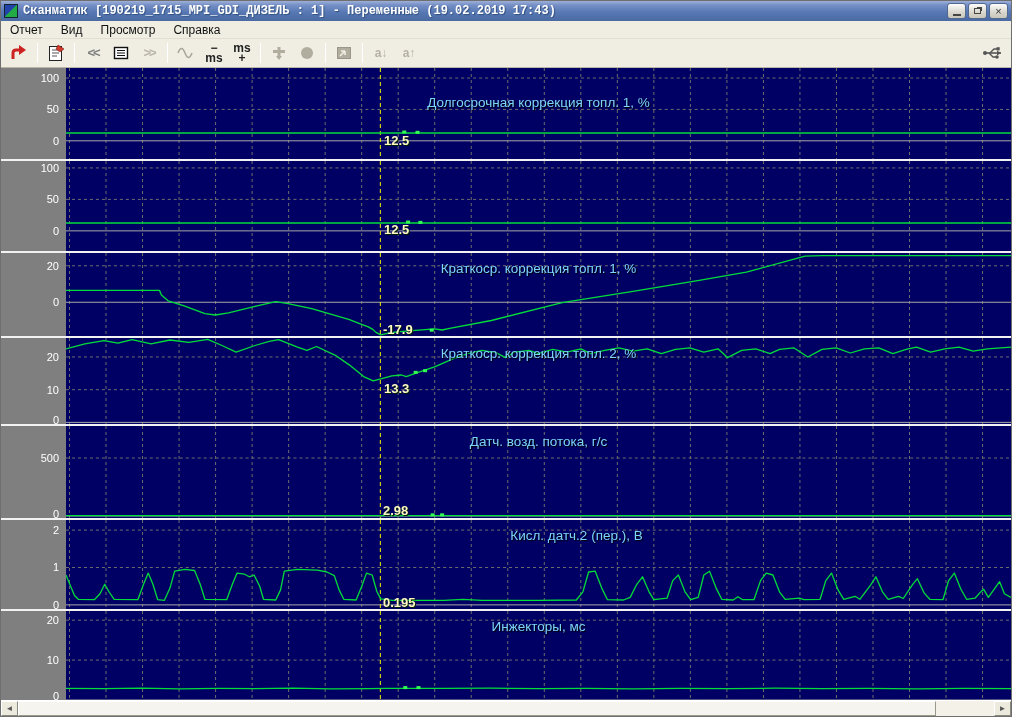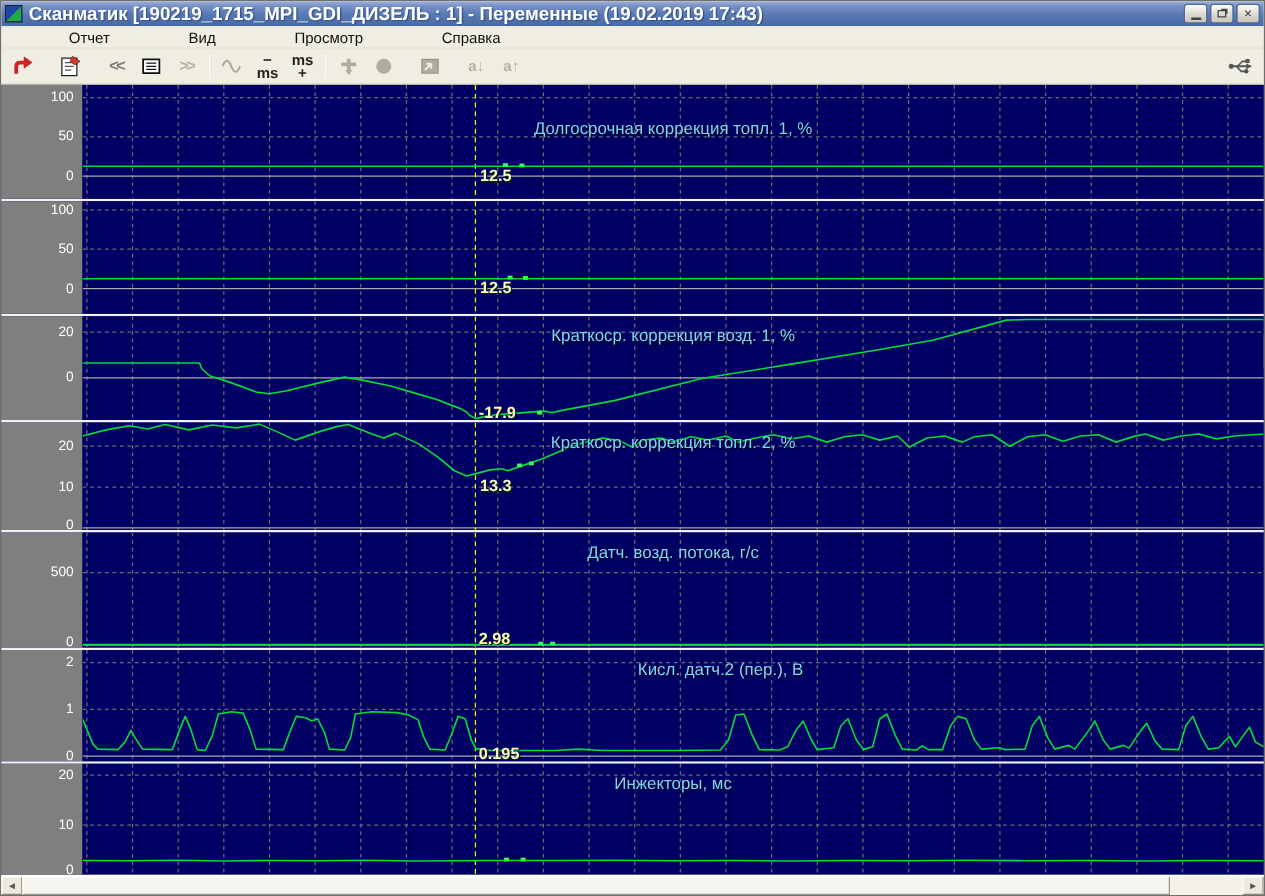--- a/index.html
+++ b/index.html
@@ -4,30 +4,30 @@
 <style>
   html,body{margin:0;padding:0;background:#d4d0c8;}
   *{box-sizing:border-box;}
   body{font-family:"Liberation Sans", sans-serif;}
   #window{width:1012px;height:717px;border:1px solid #6f6f6f;display:flex;flex-direction:column;background:#f0eee3;overflow:hidden;}
 
   
   .titlebar{height:20px;flex:0 0 20px;display:flex;align-items:center;padding:0 3px;
     background:linear-gradient(180deg,#9db0d8 0%,#7690c6 20%,#5878b5 55%,#4a6aa2 100%);}
   .appicon{width:14px;height:14px;margin-right:5px;background:linear-gradient(135deg,#2244aa 50%,#22aa44 50%);border:1px solid #123;}
-  .titletext{flex:1;color:#fff;font-size:15px;font-weight:bold;white-space:nowrap;overflow:hidden;text-shadow:1px 1px 1px #32507e;}
+  .titletext{flex:1;color:#fff;font-size:12px;font-weight:bold;white-space:nowrap;overflow:hidden;text-shadow:1px 1px 1px #32507e;font-family:Liberation Mono, monospace;}
   .winbtn{width:19px;height:16px;margin-left:2px;border:1px solid #46engt;border:1px solid #51688f;border-radius:3px;
     background:linear-gradient(180deg,#fdfdfb,#d8d6cd 60%,#c9c6ba);display:flex;align-items:center;justify-content:center;
     font-size:11px;color:#333;line-height:1;}
   .winbtn .boxicon{width:7px;height:6px;border:1px solid #444;box-shadow:2px -2px 0 -1px #444;}
   .winbtn .minicon{width:8px;height:2px;background:#444;margin-top:7px;}
 
   
   .menubar{height:18px;flex:0 0 18px;background:#f0eee3;display:flex;align-items:center;font-size:12px;color:#111;border-bottom:1px solid #e2dfd2;}
-  .menuitem{padding:17px 9px;cursor:default;margin-left:45px;}
+  .menuitem{padding:17px 9px;cursor:default;}
 
   
   .toolbar{height:29px;flex:0 0 29px;background:#f0eee3;display:flex;align-items:center;border-bottom:1px solid #b9b6a8;padding:0 4px;}
   .tbtn{min-width:26px;height:24px;display:flex;align-items:center;justify-content:center;border:1px solid transparent;margin:0 1px;}
   .tsep{width:1px;height:20px;background:#c6c3b4;margin:0 4px;border-right:1px solid #fff;}
   .tlabel{font-size:12px;font-weight:bold;color:#222;line-height:10px;text-align:center;}
   .tlabel.dis{color:#b4b1a4;}
   .chev{font-size:13px;font-weight:bold;letter-spacing:-2px;}
   .spacer{flex:1;}
 
@@ -295,21 +295,21 @@
             <line x1="808.7000000000003" y1="0" x2="808.7000000000003" y2="83" stroke="#6d6d6d" stroke-width="1" stroke-dasharray="3,3"></line>
             <line x1="845.3000000000003" y1="0" x2="845.3000000000003" y2="83" stroke="#6d6d6d" stroke-width="1" stroke-dasharray="3,3"></line>
             <line x1="881.9000000000003" y1="0" x2="881.9000000000003" y2="83" stroke="#6d6d6d" stroke-width="1" stroke-dasharray="3,3"></line>
             <line x1="918.5000000000003" y1="0" x2="918.5000000000003" y2="83" stroke="#6d6d6d" stroke-width="1" stroke-dasharray="3,3"></line>
             <line x1="0" y1="12.76923076923077" x2="947" y2="12.76923076923077" stroke="#6d6d6d" stroke-width="1" stroke-dasharray="3,3"></line>
             <line x1="0" y1="49.252747252747255" x2="947" y2="49.252747252747255" stroke="#a8a8a8" stroke-width="1"></line>
             <line x1="315" y1="0" x2="315" y2="83" stroke="#f5f500" stroke-width="1" stroke-dasharray="4,3"></line>
             <polyline points="0.0,37.4 93.8,37.4 95.6,42.0 102.3,47.8 118.4,52.9 139.2,60.6 149.6,62.0 162.9,59.8 189.4,53.3 210.2,48.7 222.5,50.7 246.2,55.6 265.2,61.1 284.1,66.6 295.5,71.1 303.0,73.9 307.8,76.6 310.6,79.4 315.4,81.9 322.0,80.3 331.4,78.8 369.3,75.9 376.9,77.0 384.5,75.3 426.2,67.5 497.2,49.6 568.2,38.3 634.5,27.4 681.8,19.2 740.6,3.1 757.6,2.6 947.0,2.6" fill="none" stroke="#00dc3a" stroke-width="1.3" stroke-linejoin="round"></polyline>
             <rect x="364.48900000000003" y="75.66263736263735" width="4" height="3" fill="#33ff55"></rect>
           </svg>
-          <div class="ptitle" style="top: 8px;">Краткоср. коррекция возд. 1, %</div>
+          <div class="ptitle" style="top: 8px;">Краткоср. коррекция топл. 1, %</div>
           <div class="pval" style="left: 317px; top: 70px;">-17.9</div>
         </div>
       </div>
       <div class="panel sep" style="height: 88px;">
         <div class="gutter">
           <span class="tick" style="top: 11.9658px;">20</span>
           <span class="tick" style="top: 44.6654px;">10</span>
           <span class="tick" style="top: 75px;">0</span>
         </div>
         <div class="plot">

